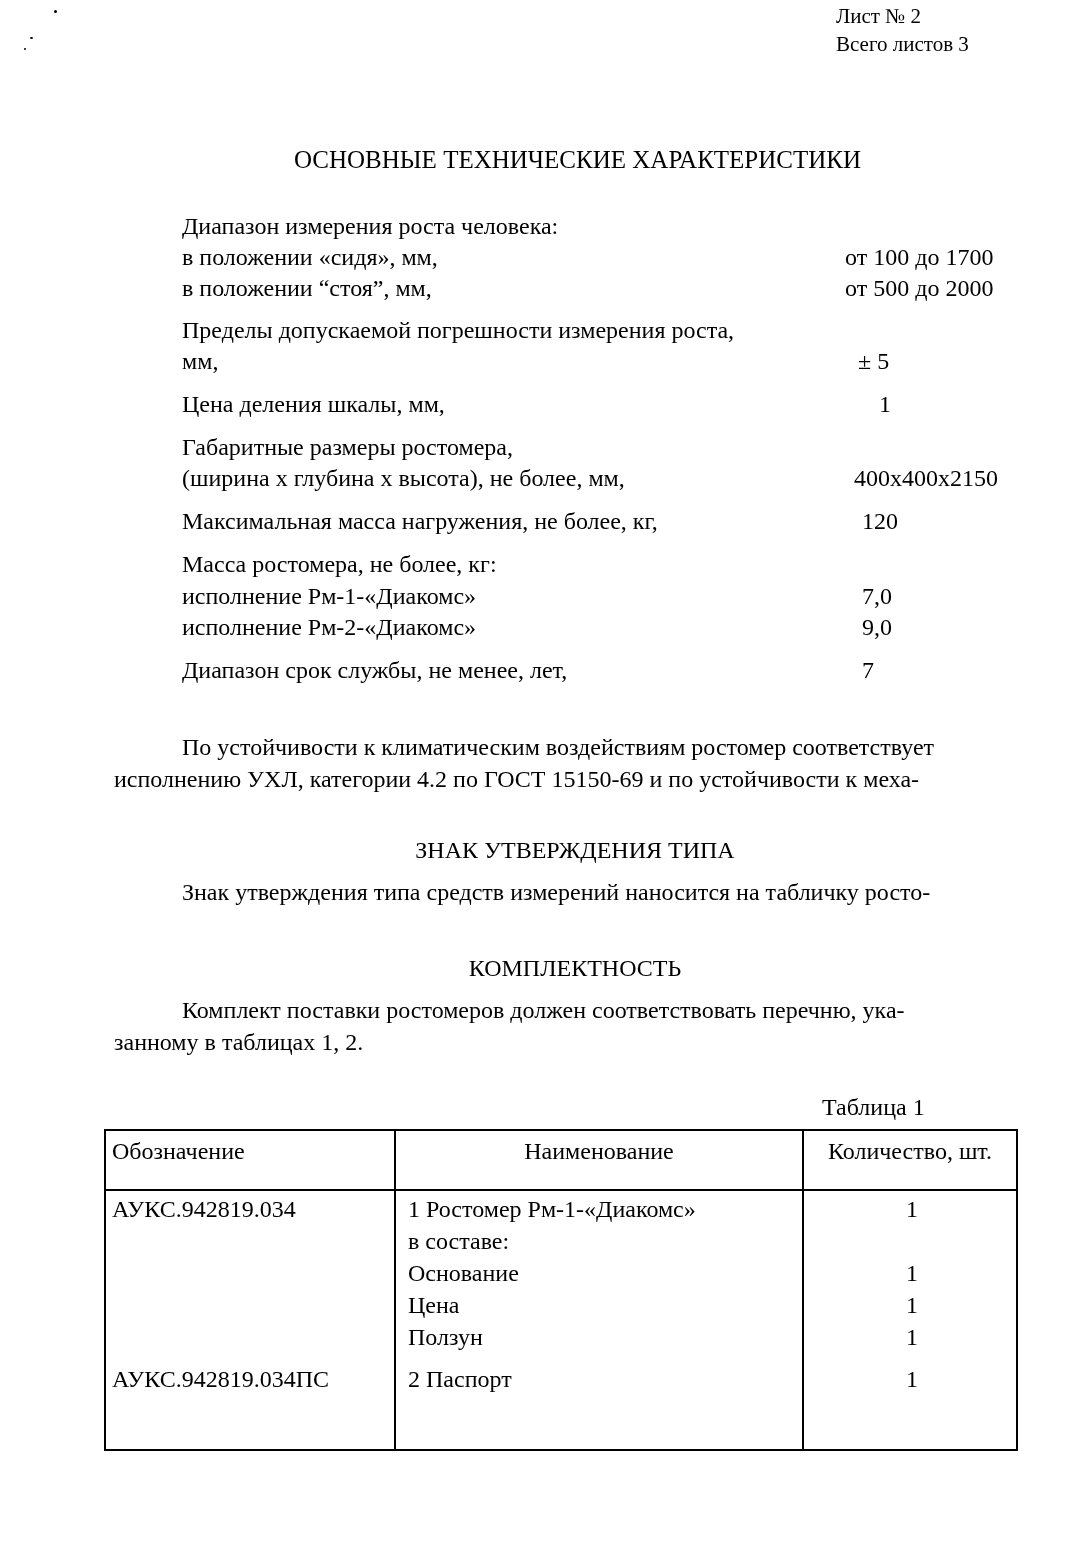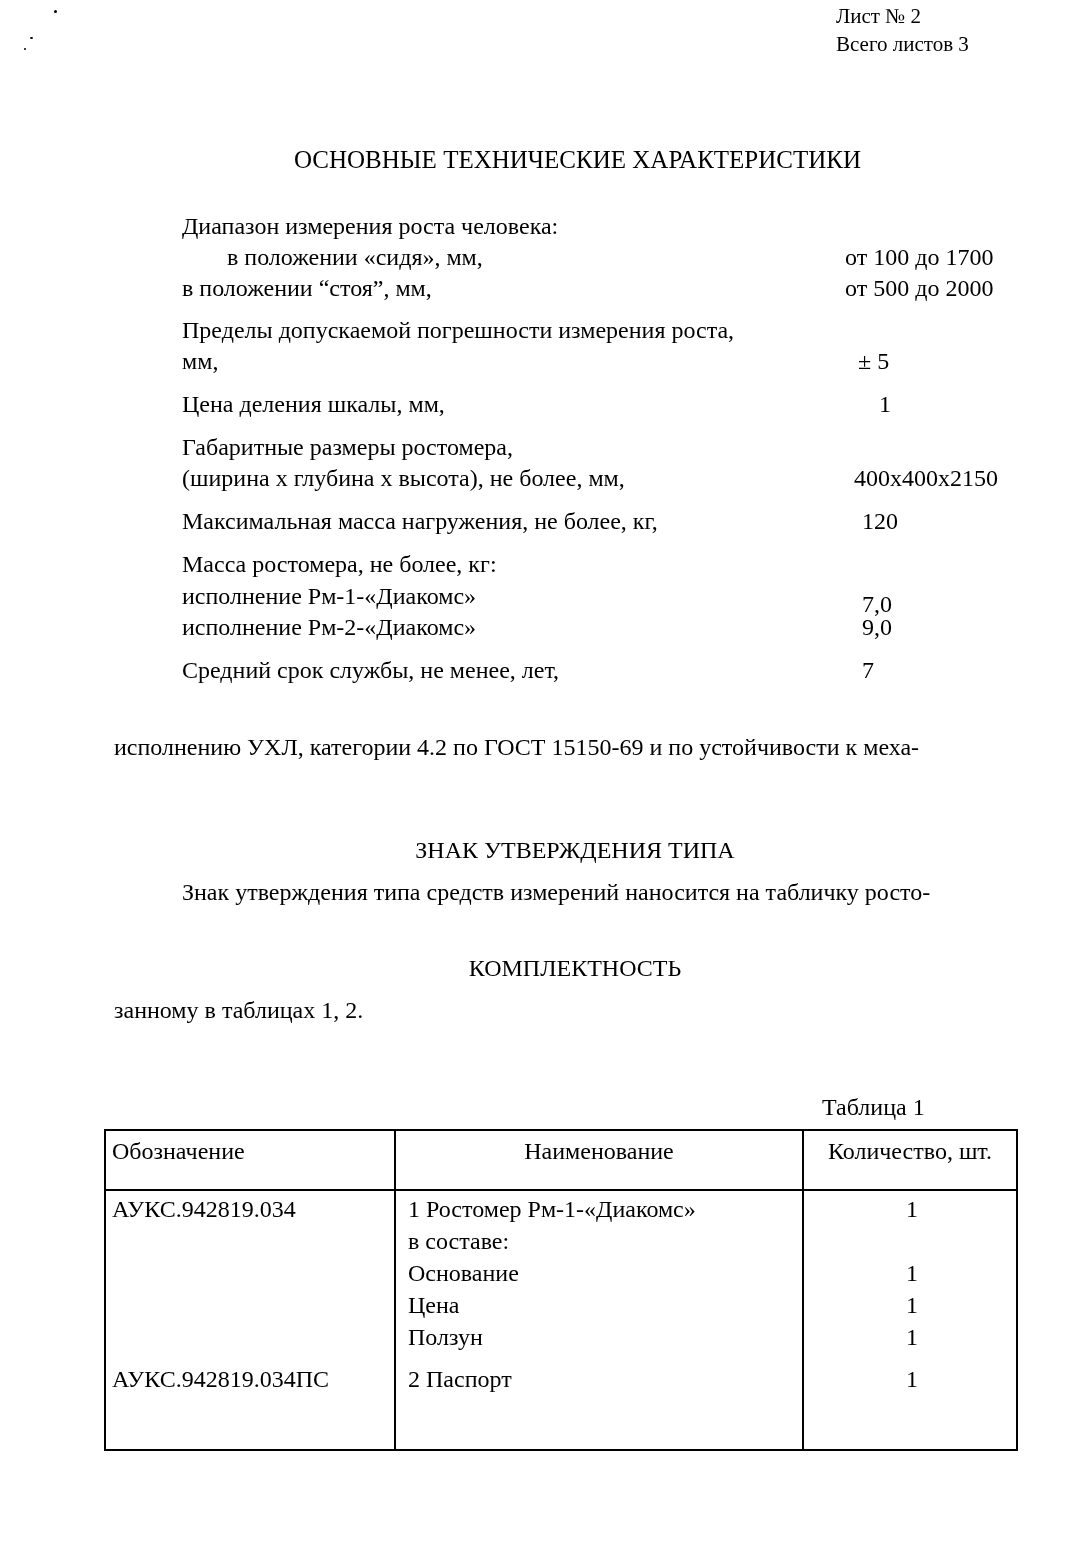--- a/index.html
+++ b/index.html
@@ -106,21 +106,21 @@
 <div class="abs sheet-info">
   <div>Лист № 2</div>
   <div>Всего листов 3</div>
 </div>
 
 <div class="abs title">ОСНОВНЫЕ ТЕХНИЧЕСКИЕ ХАРАКТЕРИСТИКИ</div>
 
 <div>
   <div class="spec-row" style="top:210px;">Диапазон измерения роста человека:</div>
 
-  <div class="spec-row" style="top:241px;margin-left:45px;">в положении «сидя», мм,</div>
+  <div class="spec-row" style="top:241px;">в положении «сидя», мм,</div>
   <div class="spec-val" style="left:845px;top:241px;">от 100 до 1700</div>
 
   <div class="spec-row" style="top:272px;">в положении “стоя”, мм,</div>
   <div class="spec-val" style="left:845px;top:272px;">от 500 до 2000</div>
 
   <div class="spec-row" style="top:314px;">Пределы допускаемой погрешности измерения роста,</div>
   <div class="spec-row" style="top:345px;">мм,</div>
   <div class="spec-val" style="left:858px;top:345px;">± 5</div>
 
   <div class="spec-row" style="top:388px;">Цена деления шкалы, мм,</div>
@@ -128,39 +128,41 @@
 
   <div class="spec-row" style="top:431px;">Габаритные размеры ростомера,</div>
   <div class="spec-row" style="top:462px;">(ширина х глубина х высота),  не более, мм,</div>
   <div class="spec-val" style="left:854px;top:462px;">400x400x2150</div>
 
   <div class="spec-row" style="top:505px;">Максимальная масса нагружения, не более, кг,</div>
   <div class="spec-val" style="left:862px;top:505px;">120</div>
 
   <div class="spec-row" style="top:548px;">Масса ростомера, не более, кг:</div>
   <div class="spec-row" style="top:580px;">исполнение Рм-1-«Диакомс»</div>
-  <div class="spec-val" style="left:862px;top:580px;margin-top:8px;">7,0</div>
+  <div class="spec-val" style="left:862px;top:580px;">7,0</div>
   <div class="spec-row" style="top:611px;">исполнение Рм-2-«Диакомс»</div>
   <div class="spec-val" style="left:862px;top:611px;">9,0</div>
 
-  <div class="spec-row" style="top:654px;">Средний срок службы, не менее, лет,</div>
+  <div class="spec-row" style="top:654px;">Диапазон срок службы, не менее, лет,</div>
   <div class="spec-val" style="left:862px;top:654px;">7</div>
 </div>
 
 <div class="para" style="top:731px;">
+  <span class="line" style="padding-left:68px;">По  устойчивости к климатическим воздействиям ростомер соответствует</span>
   <span class="line">исполнению УХЛ, категории 4.2 по ГОСТ 15150-69 и по устойчивости к меха-</span>
 </div>
 
 <div class="section-head" style="top:834px;">ЗНАК УТВЕРЖДЕНИЯ ТИПА</div>
 <div class="para" style="top:876px;">
   <span class="line" style="padding-left:68px;">Знак утверждения типа средств измерений наносится на табличку росто-</span>
 </div>
 
 <div class="section-head" style="top:952px;">КОМПЛЕКТНОСТЬ</div>
 <div class="para" style="top:994px;">
+  <span class="line" style="padding-left:68px;">Комплект поставки ростомеров должен соответствовать перечню, ука-</span>
   <span class="line">занному в таблицах  1, 2.</span>
 </div>
 
 <div class="abs table-caption">Таблица 1</div>
 
 <table class="kit">
   <colgroup>
     <col class="col1">
       <col class="col2">
       <col class="col3">

